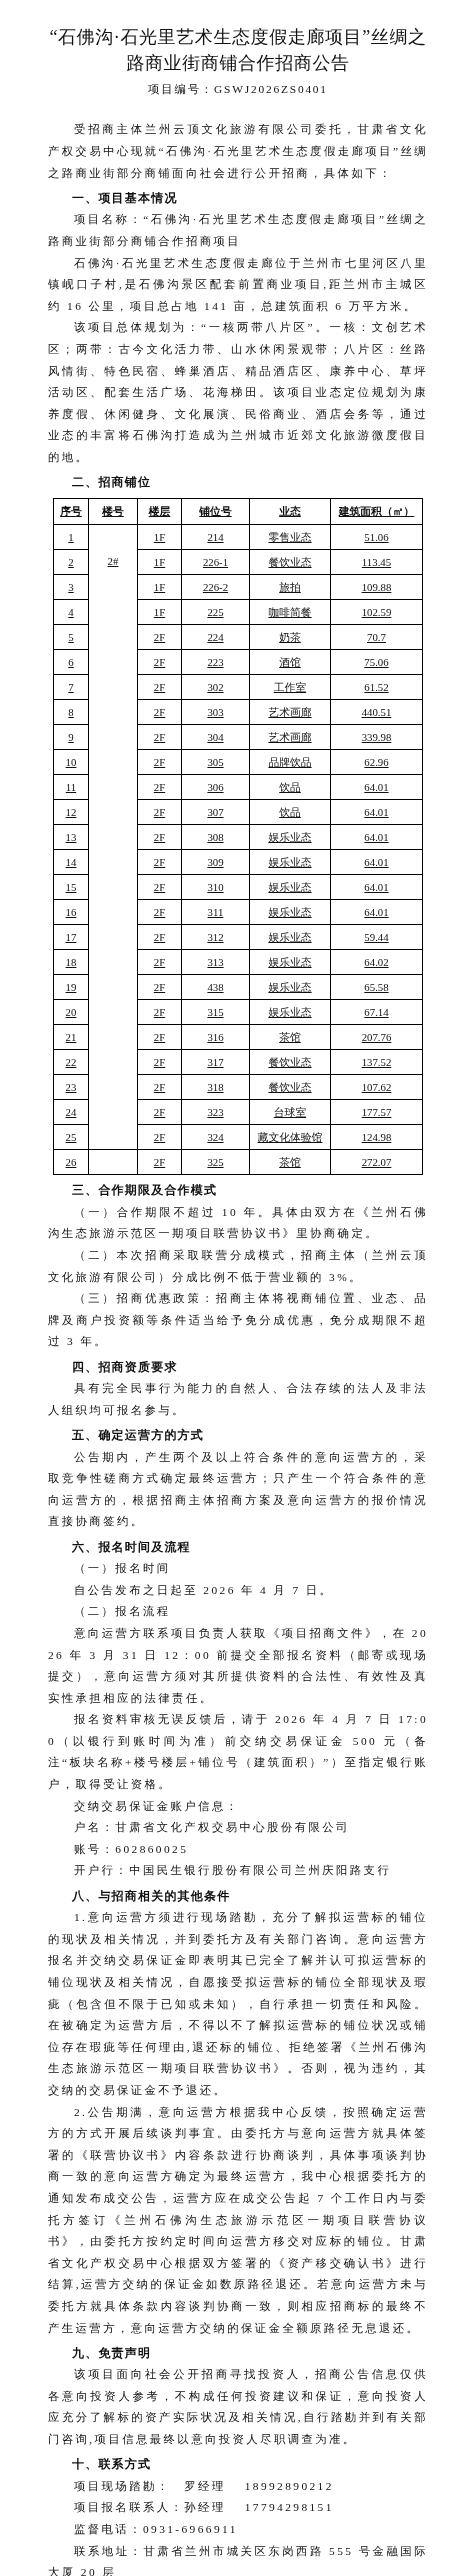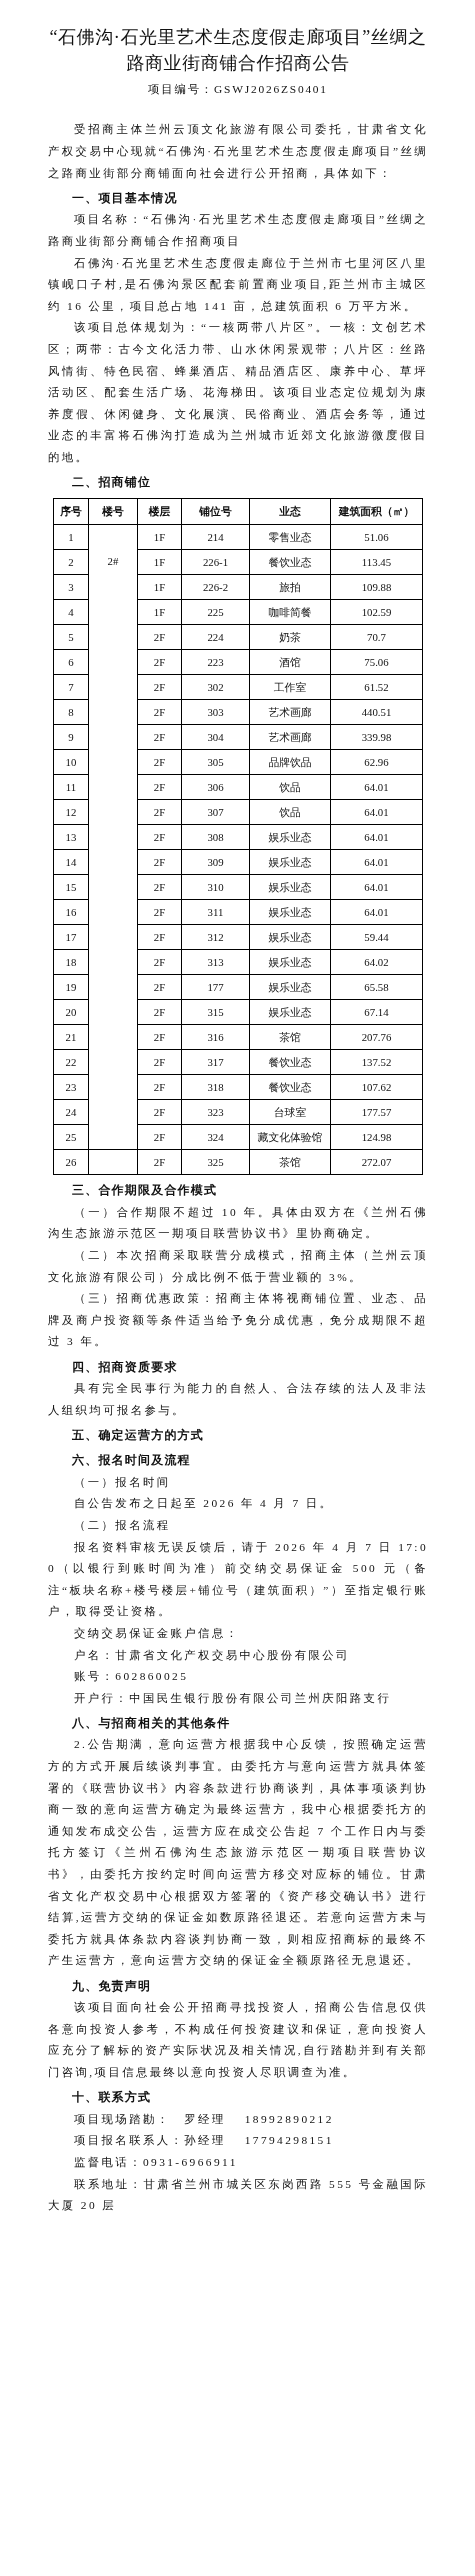--- a/index.html
+++ b/index.html
@@ -54,20 +54,21 @@
     font-weight: bold;
     letter-spacing: 1.2px;
     text-indent: 24px;
     font-family: Liberation Serif, serif;
   }
   table.shops {
     table-layout: fixed;
     border-collapse: collapse;
     margin: 4.8px auto 4.8px auto;
     border: 0.9px solid #000;
+    text-decoration: underline;
   }
   table.shops th, table.shops td {
     border: 0.6px solid #000;
     text-align: center;
     vertical-align: middle;
     padding: 0;
     font-size: 10.8px;
     height: 24px;
     line-height: 13px;
     overflow: hidden;
@@ -243,21 +244,21 @@
           <tr>
             <td>18</td>
             <td>2F</td>
             <td>313</td>
             <td>娱乐业态</td>
             <td>64.02</td>
           </tr>
           <tr>
             <td>19</td>
             <td>2F</td>
-            <td>177</td>
+            <td>438</td>
             <td>娱乐业态</td>
             <td>65.58</td>
           </tr>
           <tr>
             <td>20</td>
             <td>2F</td>
             <td>315</td>
             <td>娱乐业态</td>
             <td>67.14</td>
           </tr>
@@ -306,30 +307,33 @@
           </tr>
         </tbody>
       </table>
       <h2 class="heading">三、合作期限及合作模式</h2>
       <p class="para">（一）合作期限不超过 10 年。具体由双方在《兰州石佛沟生态旅游示范区一期项目联营协议书》里协商确定。</p>
       <p class="para">（二）本次招商采取联营分成模式，招商主体（兰州云顶文化旅游有限公司）分成比例不低于营业额的 3%。</p>
       <p class="para">（三）招商优惠政策：招商主体将视商铺位置、业态、品牌及商户投资额等条件适当给予免分成优惠，免分成期限不超过 3 年。</p>
       <h2 class="heading">四、招商资质要求</h2>
       <p class="para">具有完全民事行为能力的自然人、合法存续的法人及非法人组织均可报名参与。</p>
       <h2 class="heading">五、确定运营方的方式</h2>
+      <p class="para">公告期内，产生两个及以上符合条件的意向运营方的，采取竞争性磋商方式确定最终运营方；只产生一个符合条件的意向运营方的，根据招商主体招商方案及意向运营方的报价情况直接协商签约。</p>
       <h2 class="heading">六、报名时间及流程</h2>
       <p class="para">（一）报名时间</p>
       <p class="para">自公告发布之日起至 2026 年 4 月 7 日。</p>
       <p class="para">（二）报名流程</p>
+      <p class="para">意向运营方联系项目负责人获取《项目招商文件》，在 2026 年 3 月 31 日 12：00 前提交全部报名资料（邮寄或现场提交），意向运营方须对其所提供资料的合法性、有效性及真实性承担相应的法律责任。</p>
       <p class="para">报名资料审核无误反馈后，请于 2026 年 4 月 7 日 17:00（以银行到账时间为准）前交纳交易保证金 500 元（备注“板块名称+楼号楼层+铺位号（建筑面积）”）至指定银行账户，取得受让资格。</p>
       <p class="para">交纳交易保证金账户信息：</p>
       <p class="para">户名：甘肃省文化产权交易中心股份有限公司</p>
       <p class="para">账号：602860025</p>
       <p class="para">开户行：中国民生银行股份有限公司兰州庆阳路支行</p>
       <h2 class="heading">八、与招商相关的其他条件</h2>
+      <p class="para">1.意向运营方须进行现场踏勘，充分了解拟运营标的铺位的现状及相关情况，并到委托方及有关部门咨询。意向运营方报名并交纳交易保证金即表明其已完全了解并认可拟运营标的铺位现状及相关情况，自愿接受拟运营标的铺位全部现状及瑕疵（包含但不限于已知或未知），自行承担一切责任和风险。在被确定为运营方后，不得以不了解拟运营标的铺位状况或铺位存在瑕疵等任何理由,退还标的铺位、拒绝签署《兰州石佛沟生态旅游示范区一期项目联营协议书》。否则，视为违约，其交纳的交易保证金不予退还。</p>
       <p class="para">2.公告期满，意向运营方根据我中心反馈，按照确定运营方的方式开展后续谈判事宜。由委托方与意向运营方就具体签署的《联营协议书》内容条款进行协商谈判，具体事项谈判协商一致的意向运营方确定为最终运营方，我中心根据委托方的通知发布成交公告，运营方应在成交公告起 7 个工作日内与委托方签订《兰州石佛沟生态旅游示范区一期项目联营协议书》，由委托方按约定时间向运营方移交对应标的铺位。甘肃省文化产权交易中心根据双方签署的《资产移交确认书》进行结算,运营方交纳的保证金如数原路径退还。若意向运营方未与委托方就具体条款内容谈判协商一致，则相应招商标的最终不产生运营方，意向运营方交纳的保证金全额原路径无息退还。</p>
       <h2 class="heading">九、免责声明</h2>
       <p class="para">该项目面向社会公开招商寻找投资人，招商公告信息仅供各意向投资人参考，不构成任何投资建议和保证，意向投资人应充分了解标的资产实际状况及相关情况,自行踏勘并到有关部门咨询,项目信息最终以意向投资人尽职调查为准。</p>
       <h2 class="heading">十、联系方式</h2>
       <p class="para">项目现场踏勘：　罗经理　 18992890212</p>
       <p class="para">项目报名联系人：孙经理　 17794298151</p>
       <p class="para">监督电话：0931-6966911</p>
       <p class="para">联系地址：甘肃省兰州市城关区东岗西路 555 号金融国际大厦 20 层</p>
     </div>
 

